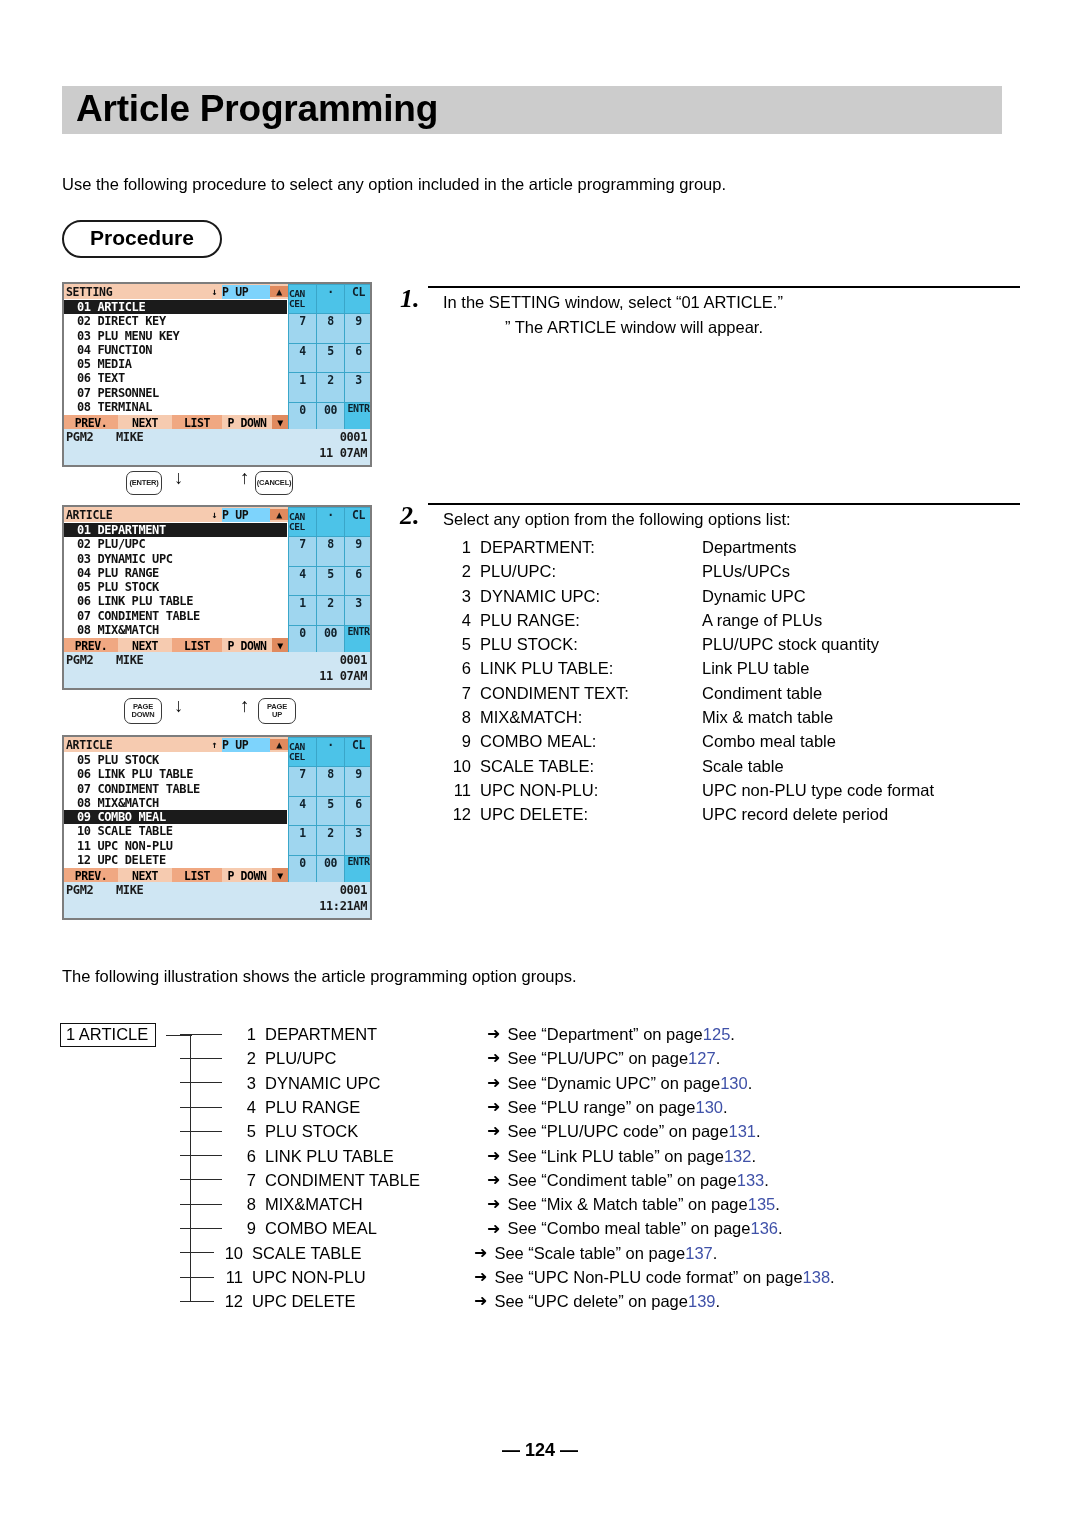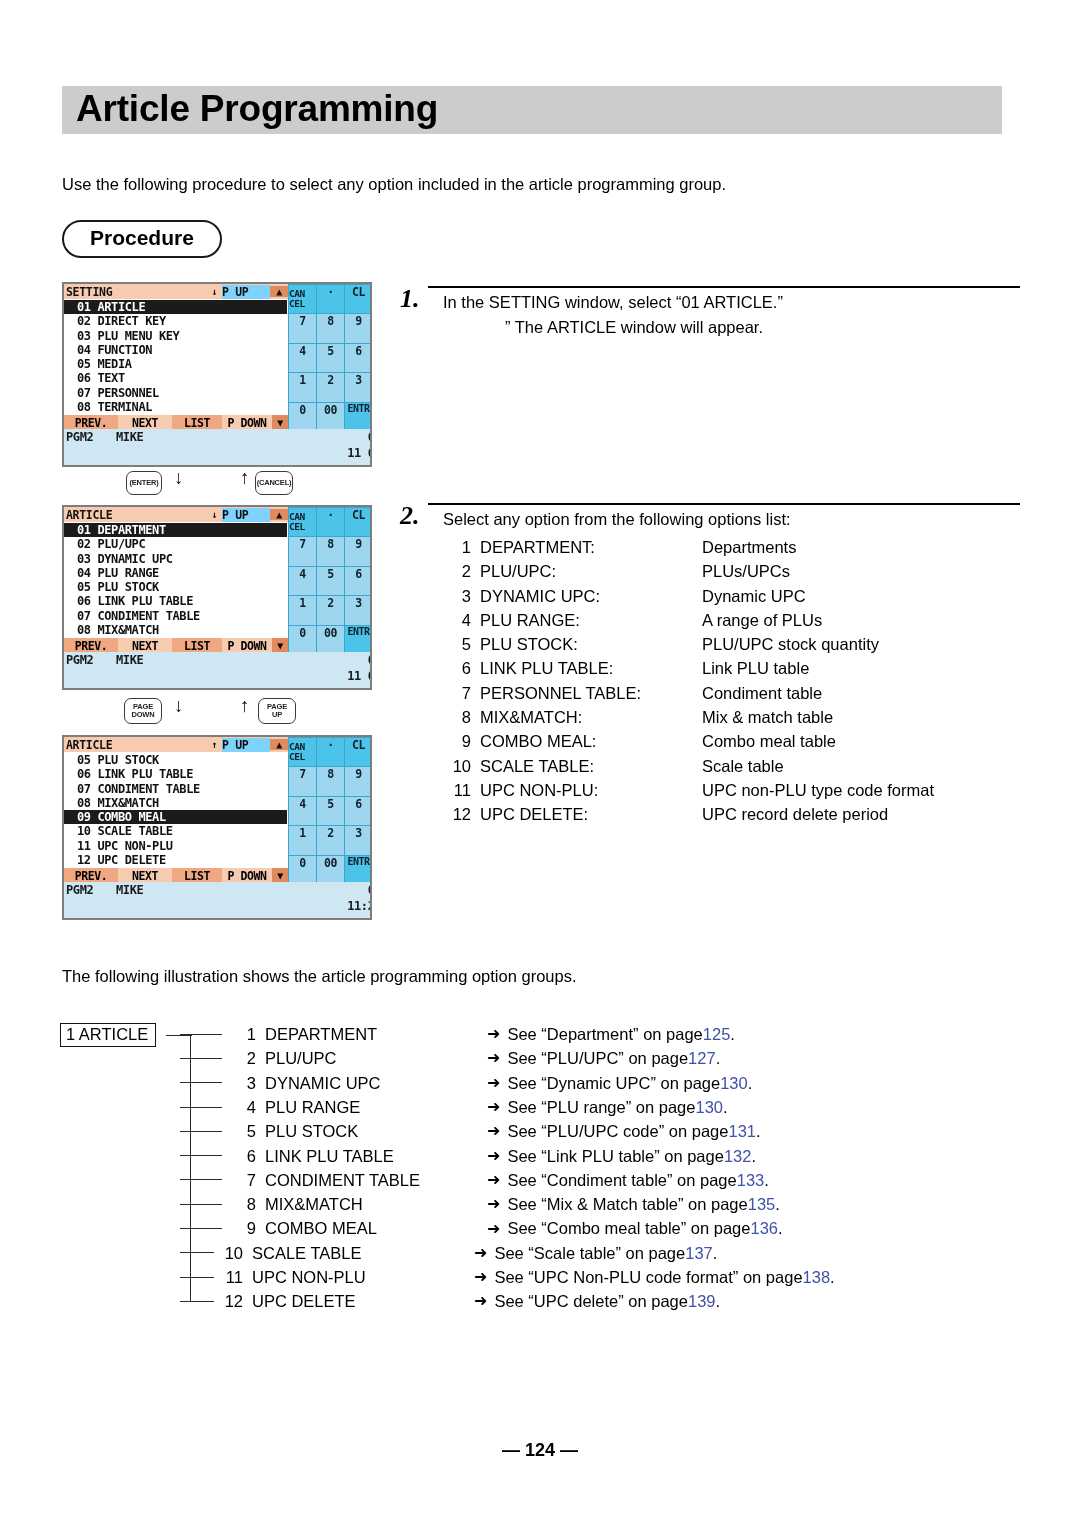--- a/index.html
+++ b/index.html
@@ -184,21 +184,20 @@
     position: absolute;
     left: 0;
     bottom: 0;
     width: 100%;
     height: 36px;
     background: #cfe6f3;
     font-size: 12px;
     font-weight: bold;
     color: #1a1a1a;
     letter-spacing: -0.4px;
-    padding-left: 28px;
   }
   .lcd-status .s-left {
     position: absolute; left: 2px; top: 1px;
   }
   .lcd-status .s-user {
     position: absolute; left: 52px; top: 1px;
   }
   .lcd-status .s-reg {
     position: absolute; right: 3px; top: 1px;
   }
@@ -583,21 +582,21 @@
     <span class="name">PLU STOCK:</span>
     <span class="desc">PLU/UPC stock quantity</span>
   </div>
   <div class="opt">
     <span class="idx">6</span>
     <span class="name">LINK PLU TABLE:</span>
     <span class="desc">Link PLU table</span>
   </div>
   <div class="opt">
     <span class="idx">7</span>
-    <span class="name">PERSONNEL TABLE:</span>
+    <span class="name">CONDIMENT TEXT:</span>
     <span class="desc">Condiment table</span>
   </div>
   <div class="opt">
     <span class="idx">8</span>
     <span class="name">MIX&amp;MATCH:</span>
     <span class="desc">Mix &amp; match table</span>
   </div>
   <div class="opt">
     <span class="idx">9</span>
     <span class="name">COMBO MEAL:</span>

